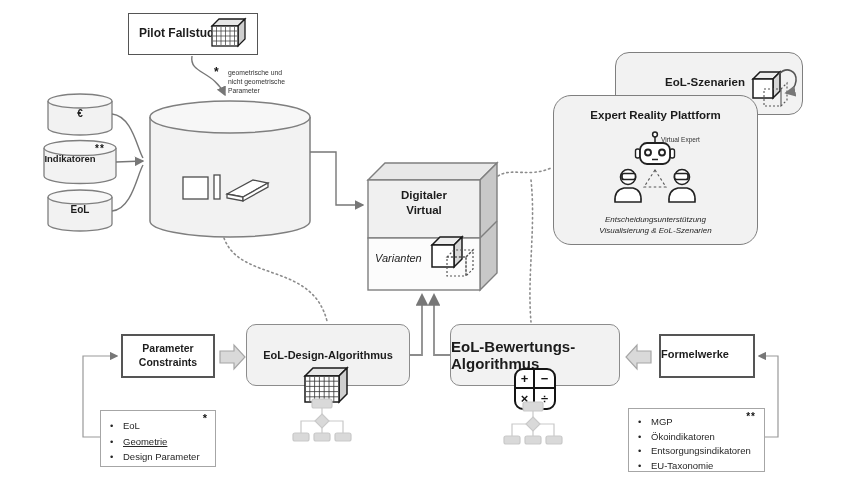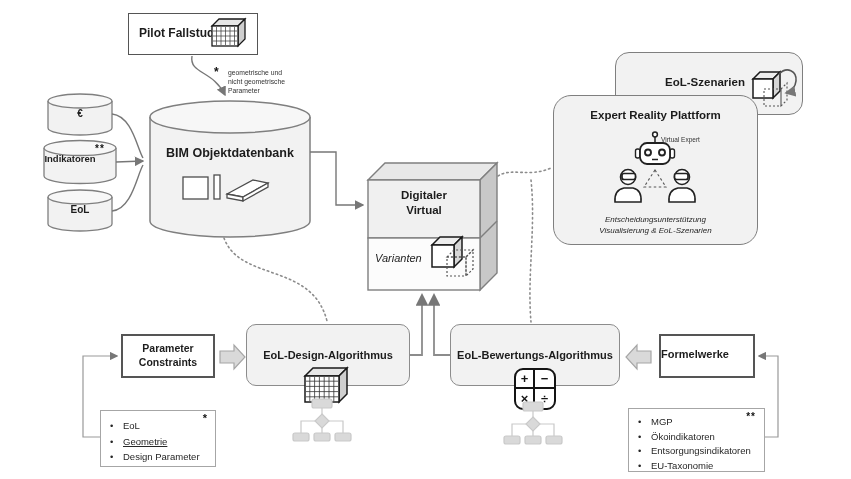--- a/index.html
+++ b/index.html
@@ -65,38 +65,37 @@
   <div class="abs roundpanel" style="left:553px;top:95px;width:205px;height:150px;border-radius:18px;z-index:2;"></div>
 
   <div class="abs whitebox" style="left:128px;top:13px;width:130px;height:42px;"></div>
   <div class="abs whitebox" style="left:121px;top:334px;width:94px;height:44px;border-width:2px;"></div>
   <div class="abs whitebox" style="left:659px;top:334px;width:96px;height:44px;border-width:2px;"></div>
 
   <div class="abs graybox" style="left:246px;top:324px;width:164px;height:62px;">
     <span class="lbl bold" style="font-size:11px;">EoL-Design-Algorithmus</span>
   </div>
   <div class="abs graybox" style="left:450px;top:324px;width:170px;height:62px;">
-    <span class="lbl bold" style="font-size:11px;">EoL-Bewertungs-Algorithmus</span>
+    <span class="lbl bold" style="font-size:15px;">EoL-Bewertungs-Algorithmus</span>
   </div>
 
   <div class="abs lbl bold" style="left:139px;top:26px;font-size:12px;z-index:3;">Pilot Fallstudie</div>
 
   <div class="abs star" style="left:214px;top:65px;font-size:12px;z-index:3;">*</div>
   <div class="abs" style="left:228px;top:68px;font-size:6.8px;line-height:9px;color:#333;z-index:3;">
     <span style="display:block">geometrische und</span>
     <span style="display:block">nicht geometrische</span>
     <span style="display:block">Parameter</span>
   </div>
 
   <div class="abs lbl bold center" style="left:48px;top:108px;width:64px;font-size:10px;z-index:3;">€</div>
   <div class="abs star" style="left:95px;top:143px;font-size:10px;z-index:3;">**</div>
   <div class="abs lbl bold center" style="left:44px;top:153px;width:52px;font-size:9.5px;z-index:3;">Indikatoren</div>
   <div class="abs lbl bold center" style="left:48px;top:204px;width:64px;font-size:10px;z-index:3;">EoL</div>
 
-  <div class="abs lbl bold center" style="left:155px;top:146px;width:150px;font-size:12.5px;z-index:3;">BIM Objektdatenbank</div>
 
   <div class="abs lbl bold center" style="left:368px;top:188px;width:112px;font-size:11.5px;line-height:15px;z-index:3;">
     <span style="display:block">Digitaler</span>
     <span style="display:block">Virtual</span>
   </div>
   <div class="abs lbl ital" style="left:375px;top:252px;font-size:11px;z-index:3;">Varianten</div>
 
   <div class="abs lbl bold center" style="left:630px;top:76px;width:150px;font-size:11.5px;z-index:2;">EoL-Szenarien</div>
 
   <div class="abs lbl bold center" style="left:563px;top:109px;width:185px;font-size:11.5px;z-index:3;">Expert Reality Plattform</div>

